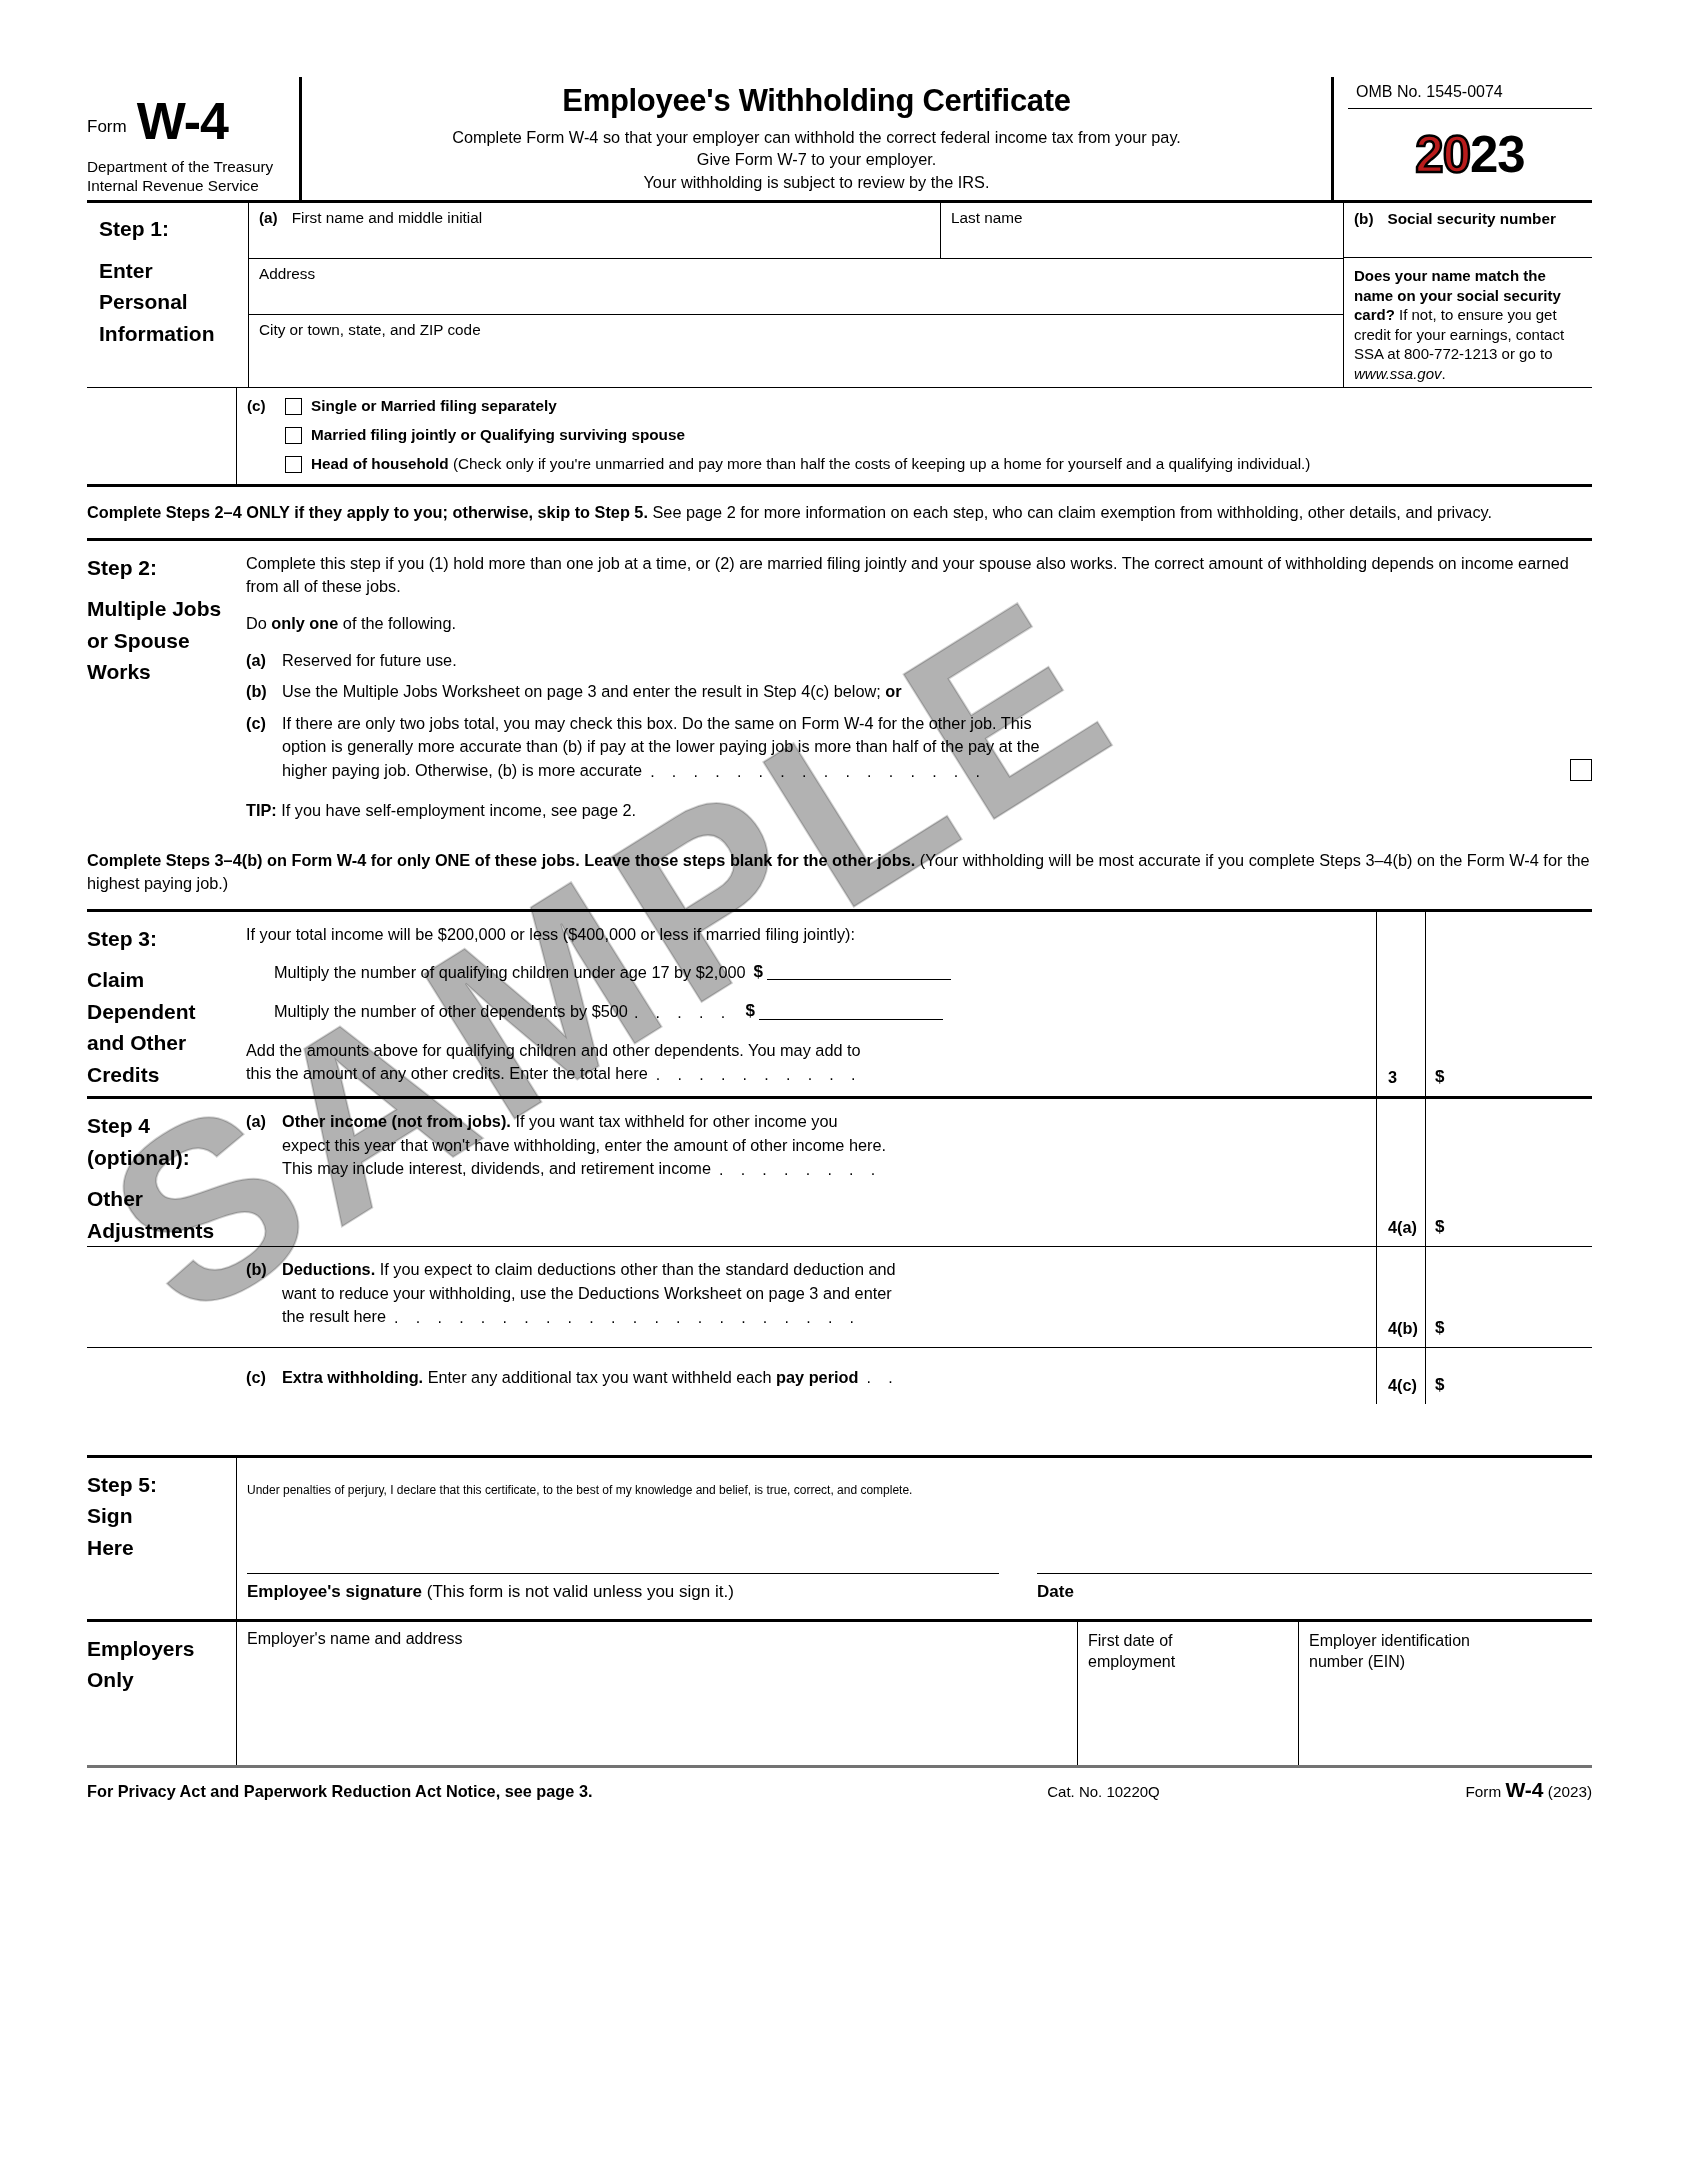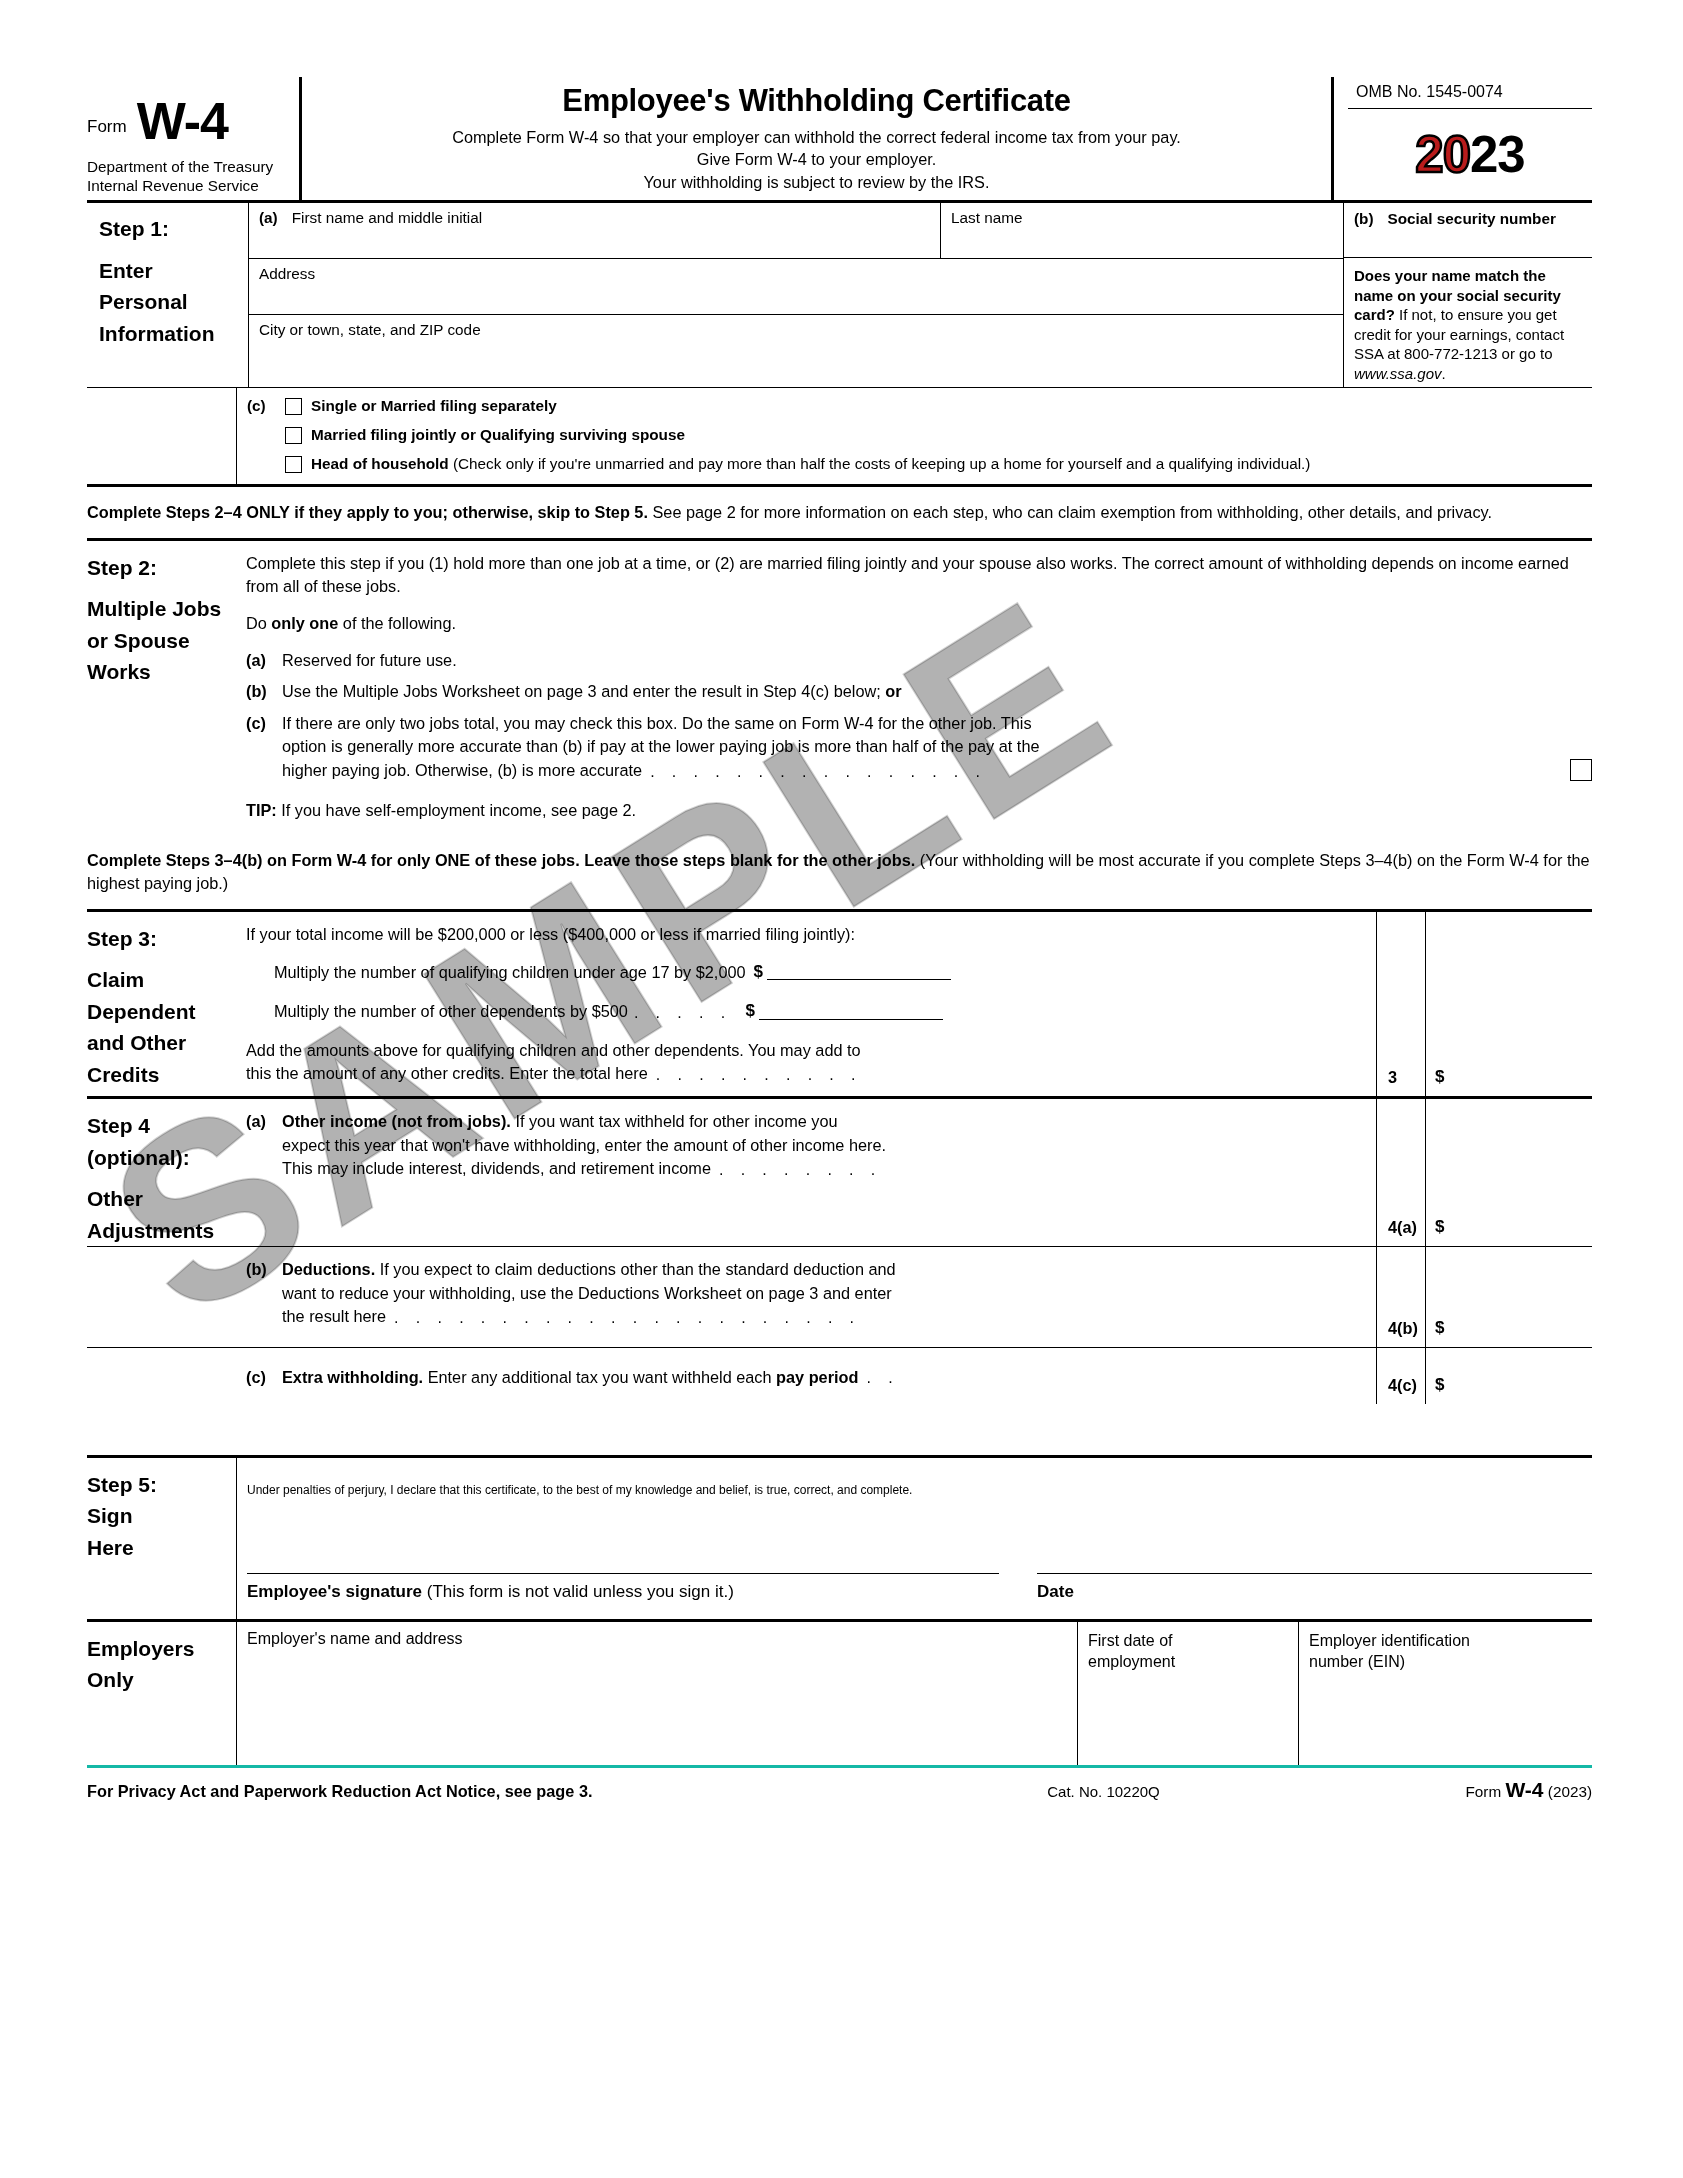--- a/index.html
+++ b/index.html
@@ -362,21 +362,21 @@
     font-size: 17px;
     margin-top: 6px;
     padding-bottom: 4px;
   }
   .sig-cap b { font-weight: bold; }
 
   
   .emp-row {
     display: flex;
     border-top: 3px solid #000;
-    border-bottom: 3px solid #14b8a6;
+    border-bottom: 3px solid #737373;
     height: 143px;
   }
   .emp-lbl {
     width: 149px;
     flex: none;
     padding-top: 11px;
   }
   .emp-name {
     flex: 1;
     border-left: 1px solid #000;
@@ -428,21 +428,21 @@
         <div class="hdr-dept">
           <div>Department of the Treasury</div>
           <div>Internal Revenue Service</div>
         </div>
       </div>
 
       <div class="hdr-mid">
         <div class="hdr-title">Employee's Withholding Certificate</div>
         <div class="hdr-sub">
           <div>Complete Form W-4 so that your employer can withhold the correct federal income tax from your pay.</div>
-          <div>Give Form W-4 to your employer.</div>
+          <div>Give Form W-7 to your employer.</div>
           <div>Your withholding is subject to review by the IRS.</div>
         </div>
       </div>
 
       <div class="hdr-right">
         <div class="hdr-omb">OMB No. 1545-0074</div>
         <div class="hdr-year">
           <span class="year-outline">20</span>
             <span class="year-solid">23</span>
         </div>

